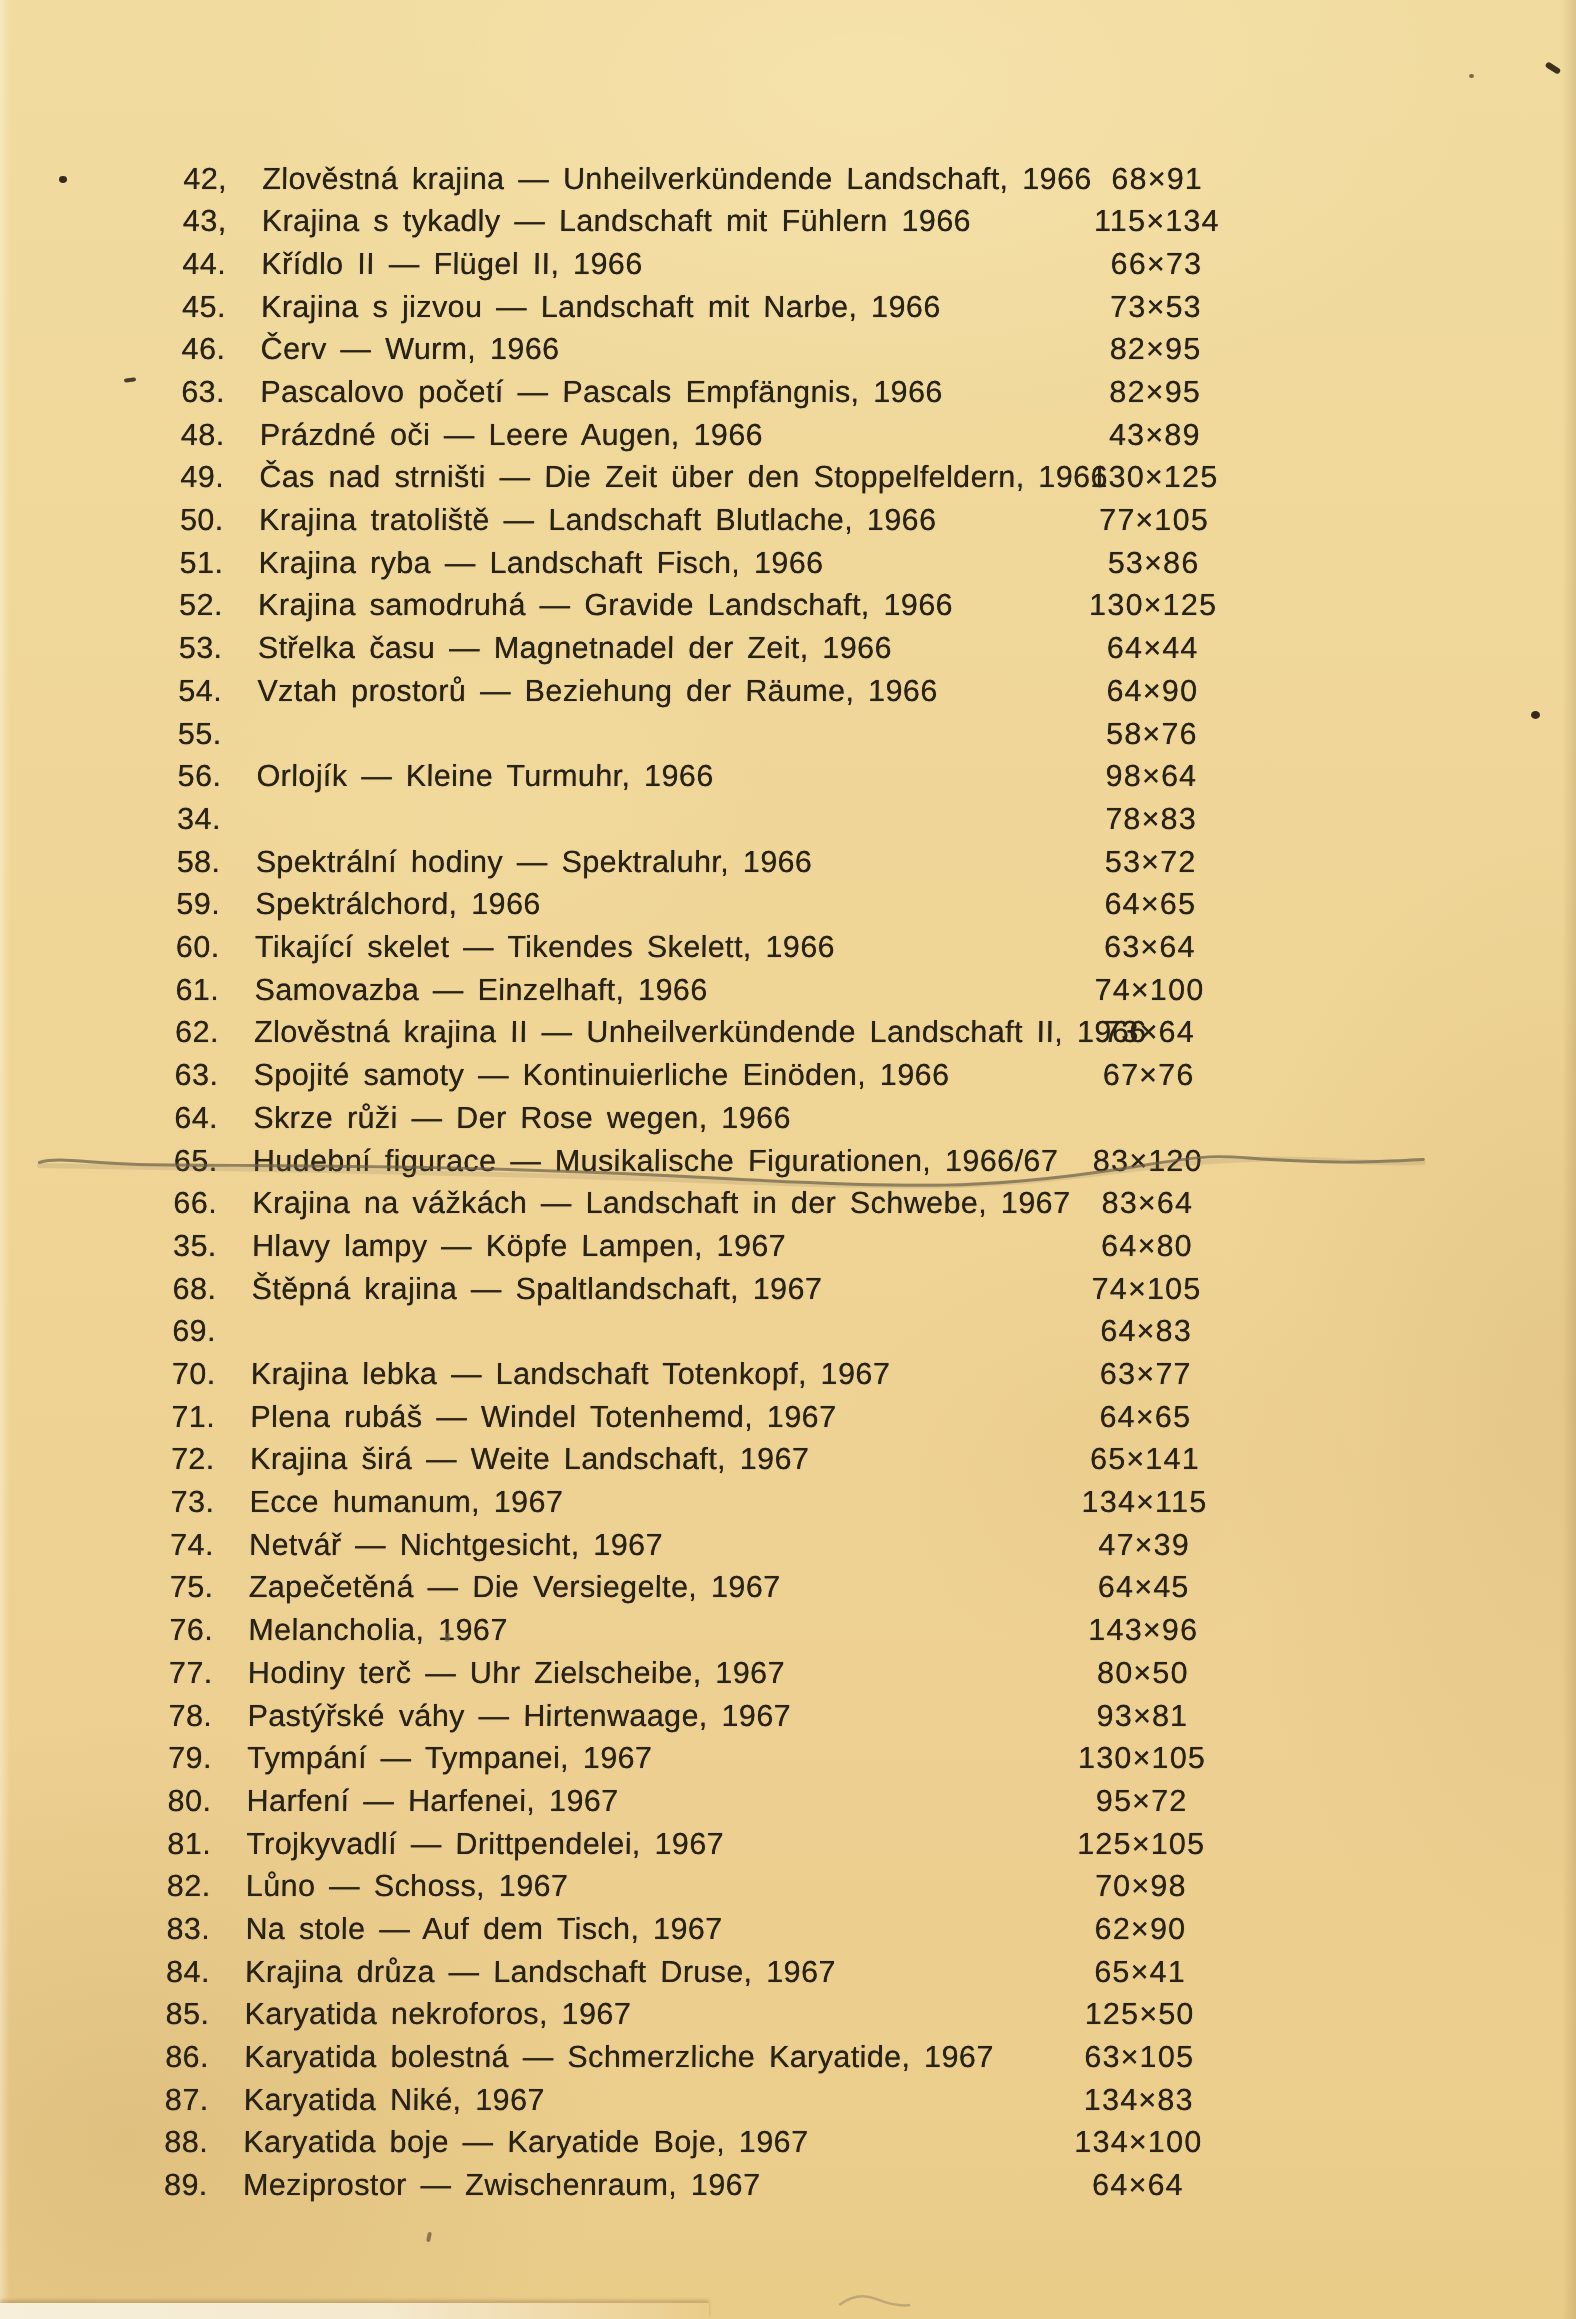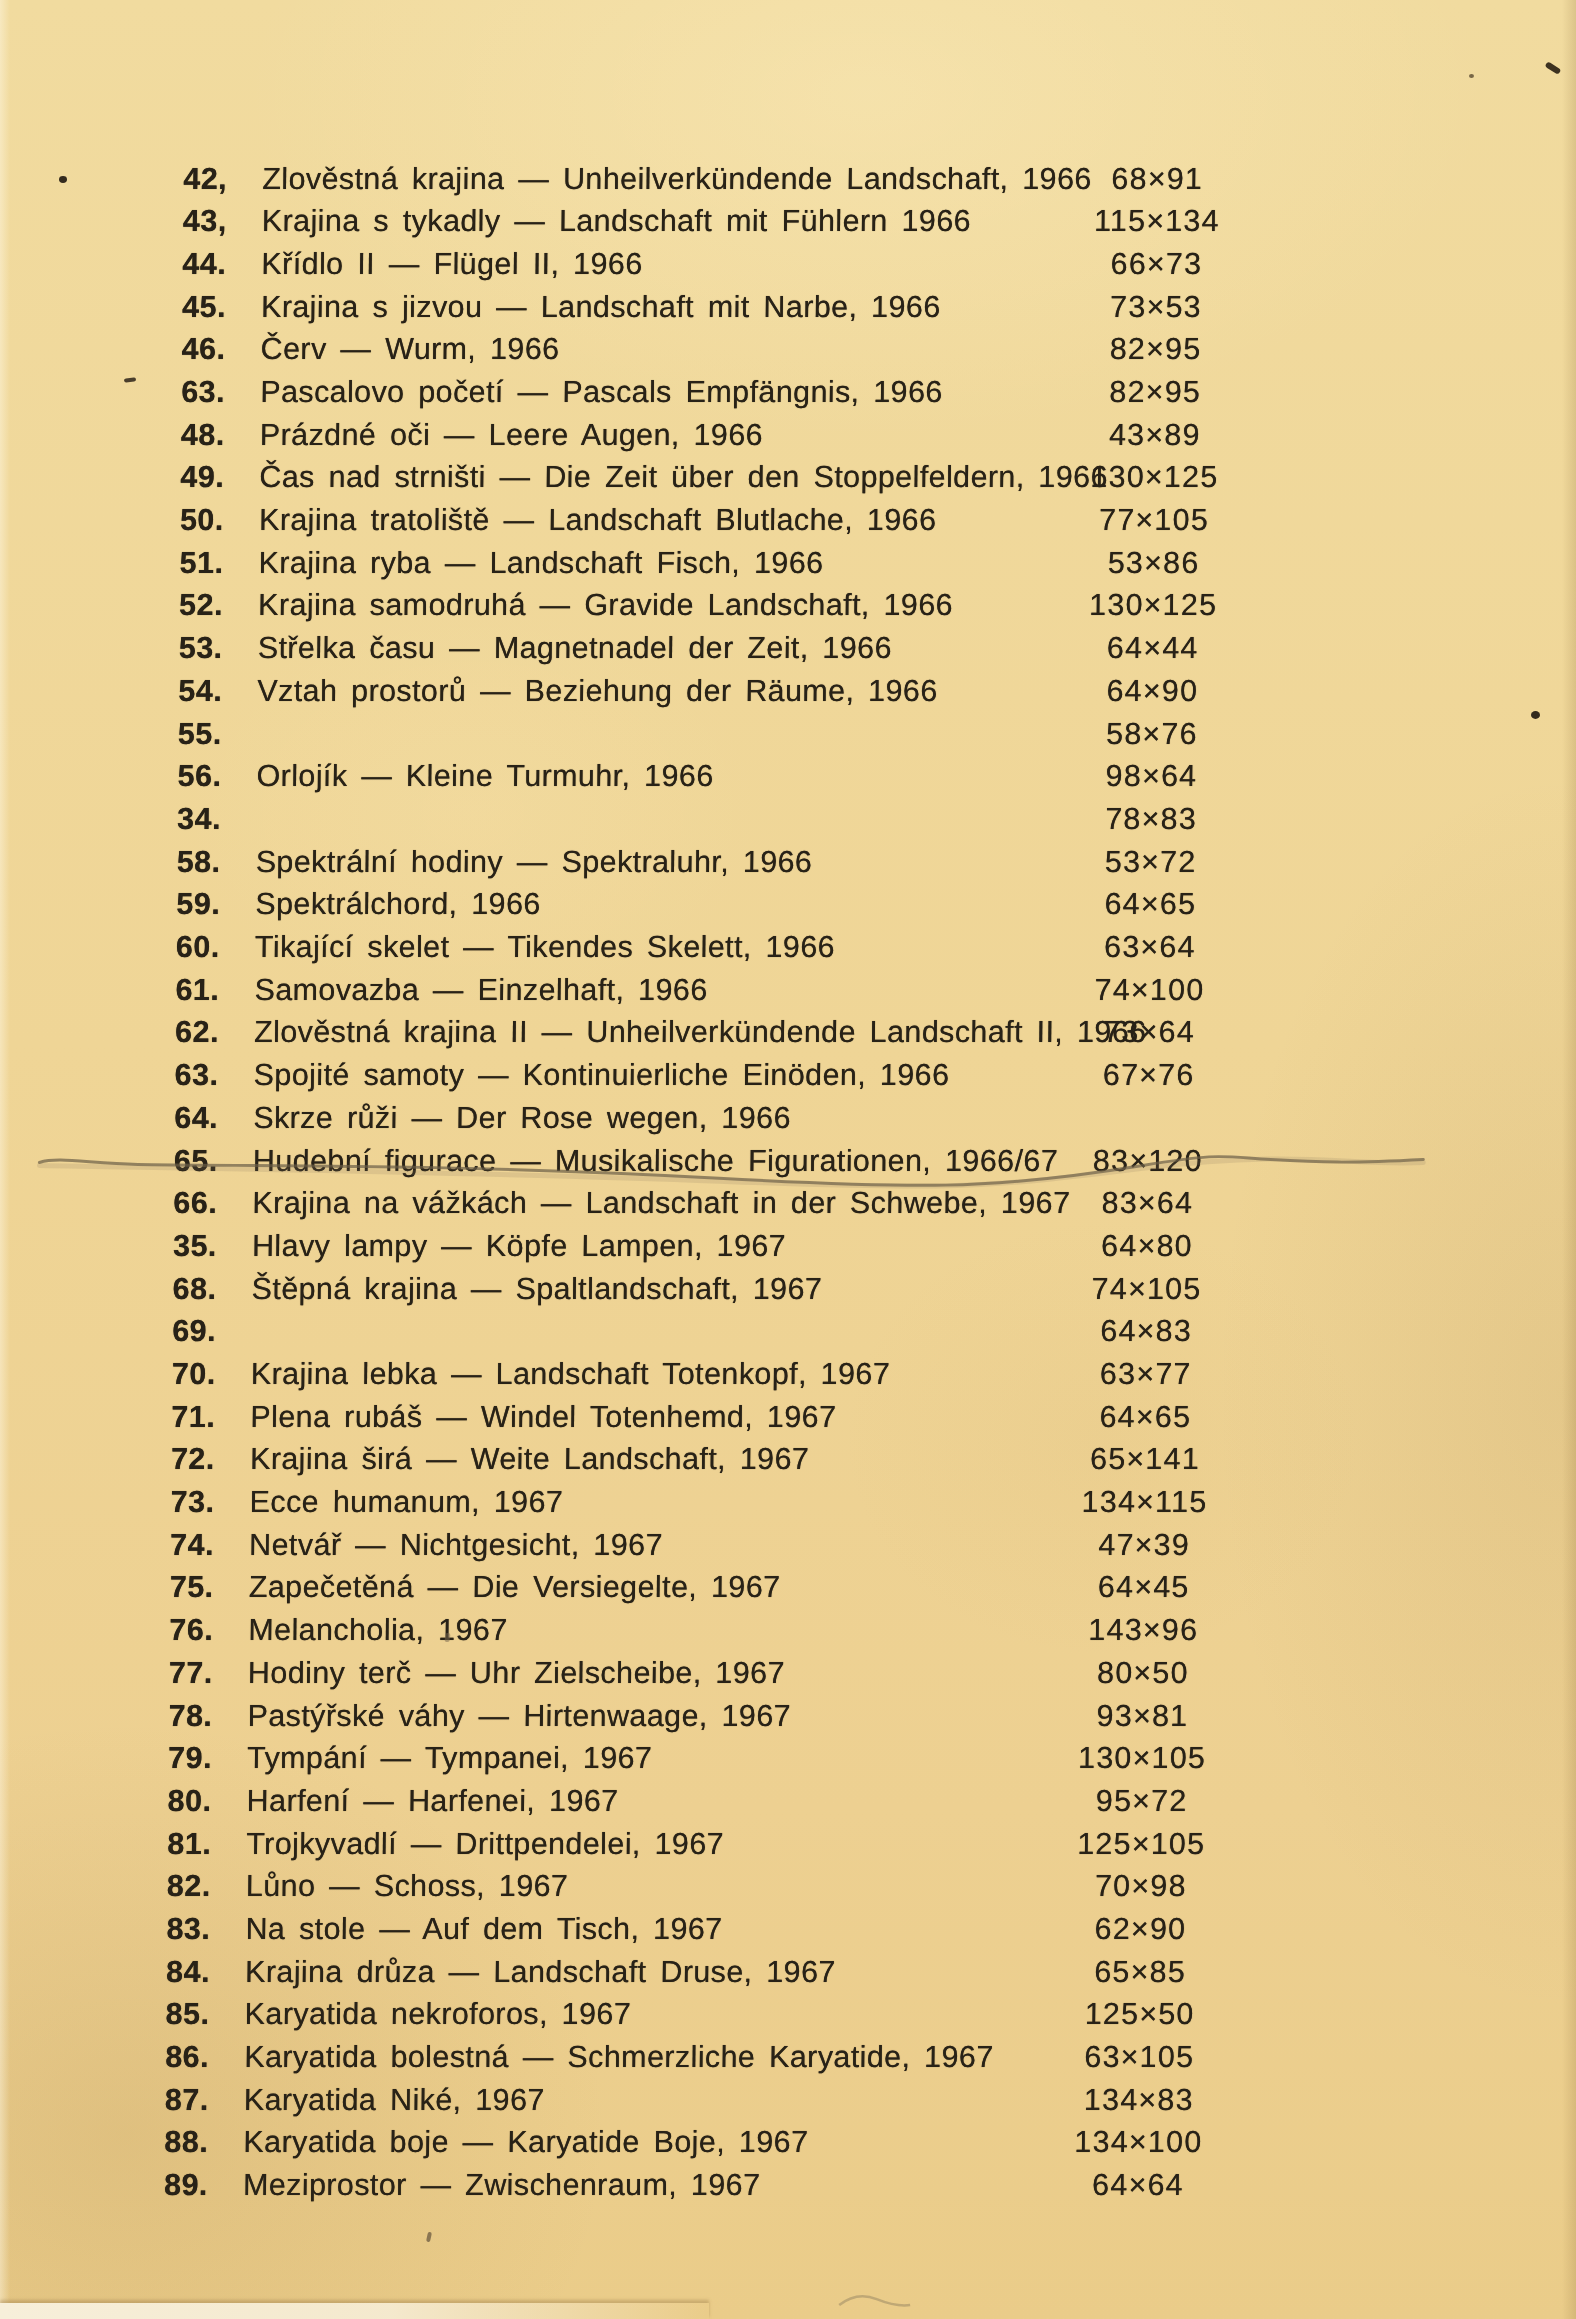--- a/index.html
+++ b/index.html
@@ -30,21 +30,21 @@
     background:linear-gradient(90deg, #f7efda 0%, rgba(247,239,218,.85) 55%, rgba(247,239,218,0) 100%);
     box-shadow: 0 -3px 3px rgba(140,110,60,.35);
   }
   .list {
     position:absolute; left:0; top:0; width:1576px; height:2320px;
     transform: skewX(-0.55deg);
     transform-origin: 0 0;
   }
   .row { position:absolute; left:0; width:1576px; height:39px; font-size:30.5px; }
   .row span { text-shadow: 0 0 0.7px rgba(40,32,20,.85); }
-  .num   { position:absolute; left:185px; width:61px; letter-spacing:0.5px;font-weight:bold; }
+  .num   { position:absolute; left:185px; width:61px; letter-spacing:0.5px; }
   .title { position:absolute; left:264px; white-space:nowrap; letter-spacing:0.4px; word-spacing:4.9px; }
   .dim   { position:absolute; left:1037px; width:244px; text-align:center; letter-spacing:1.2px; }
   .speck { position:absolute; border-radius:50%; }
   svg.overlay { position:absolute; left:0; top:0; pointer-events:none; }
 </style>
 </head>
 <body>
 
 <div class="page">
 
@@ -255,21 +255,21 @@
         <span class="dim">70×98</span>
       </div>
       <div class="row" style="top: 1911px;">
         <span class="num">83.</span>
         <span class="title">Na stole — Auf dem Tisch, 1967</span>
         <span class="dim">62×90</span>
       </div>
       <div class="row" style="top: 1954px;">
         <span class="num">84.</span>
         <span class="title">Krajina drůza — Landschaft Druse, 1967</span>
-        <span class="dim">65×85</span>
+        <span class="dim">65×41</span>
       </div>
       <div class="row" style="top: 1996px;">
         <span class="num">85.</span>
         <span class="title">Karyatida nekroforos, 1967</span>
         <span class="dim">125×50</span>
       </div>
       <div class="row" style="top: 2039px;">
         <span class="num">86.</span>
         <span class="title">Karyatida bolestná — Schmerzliche Karyatide, 1967</span>
         <span class="dim">63×105</span>

